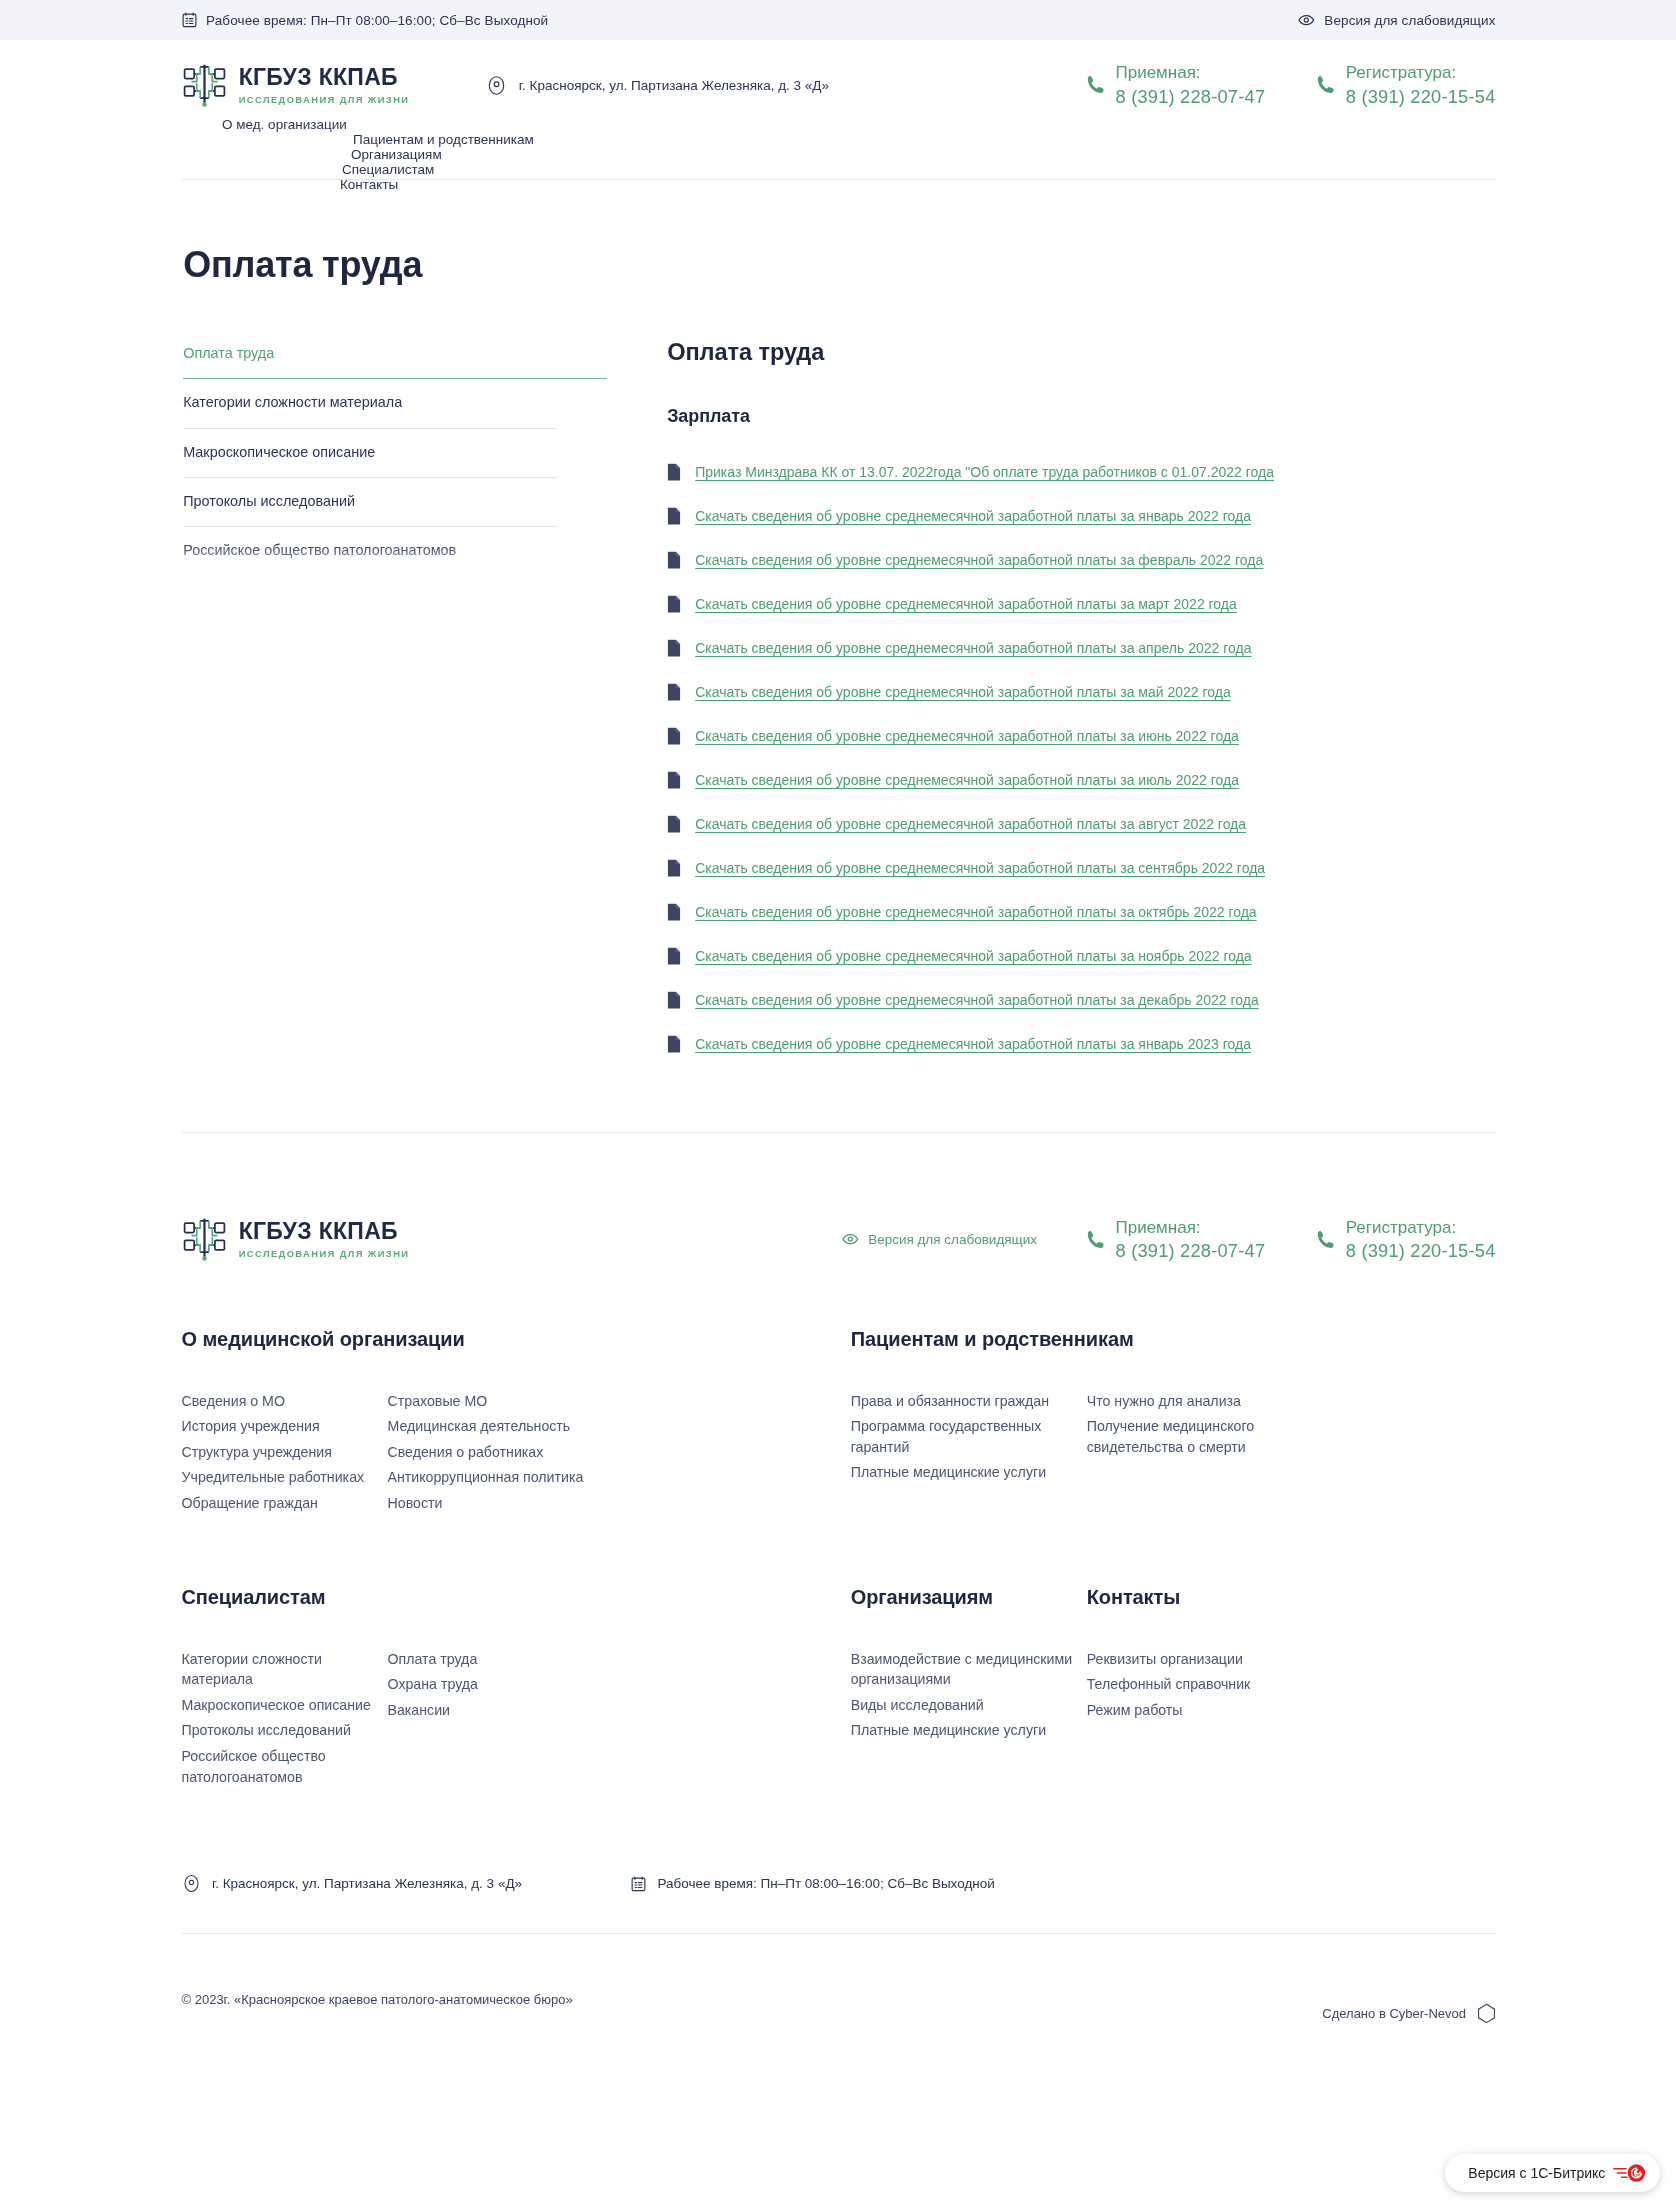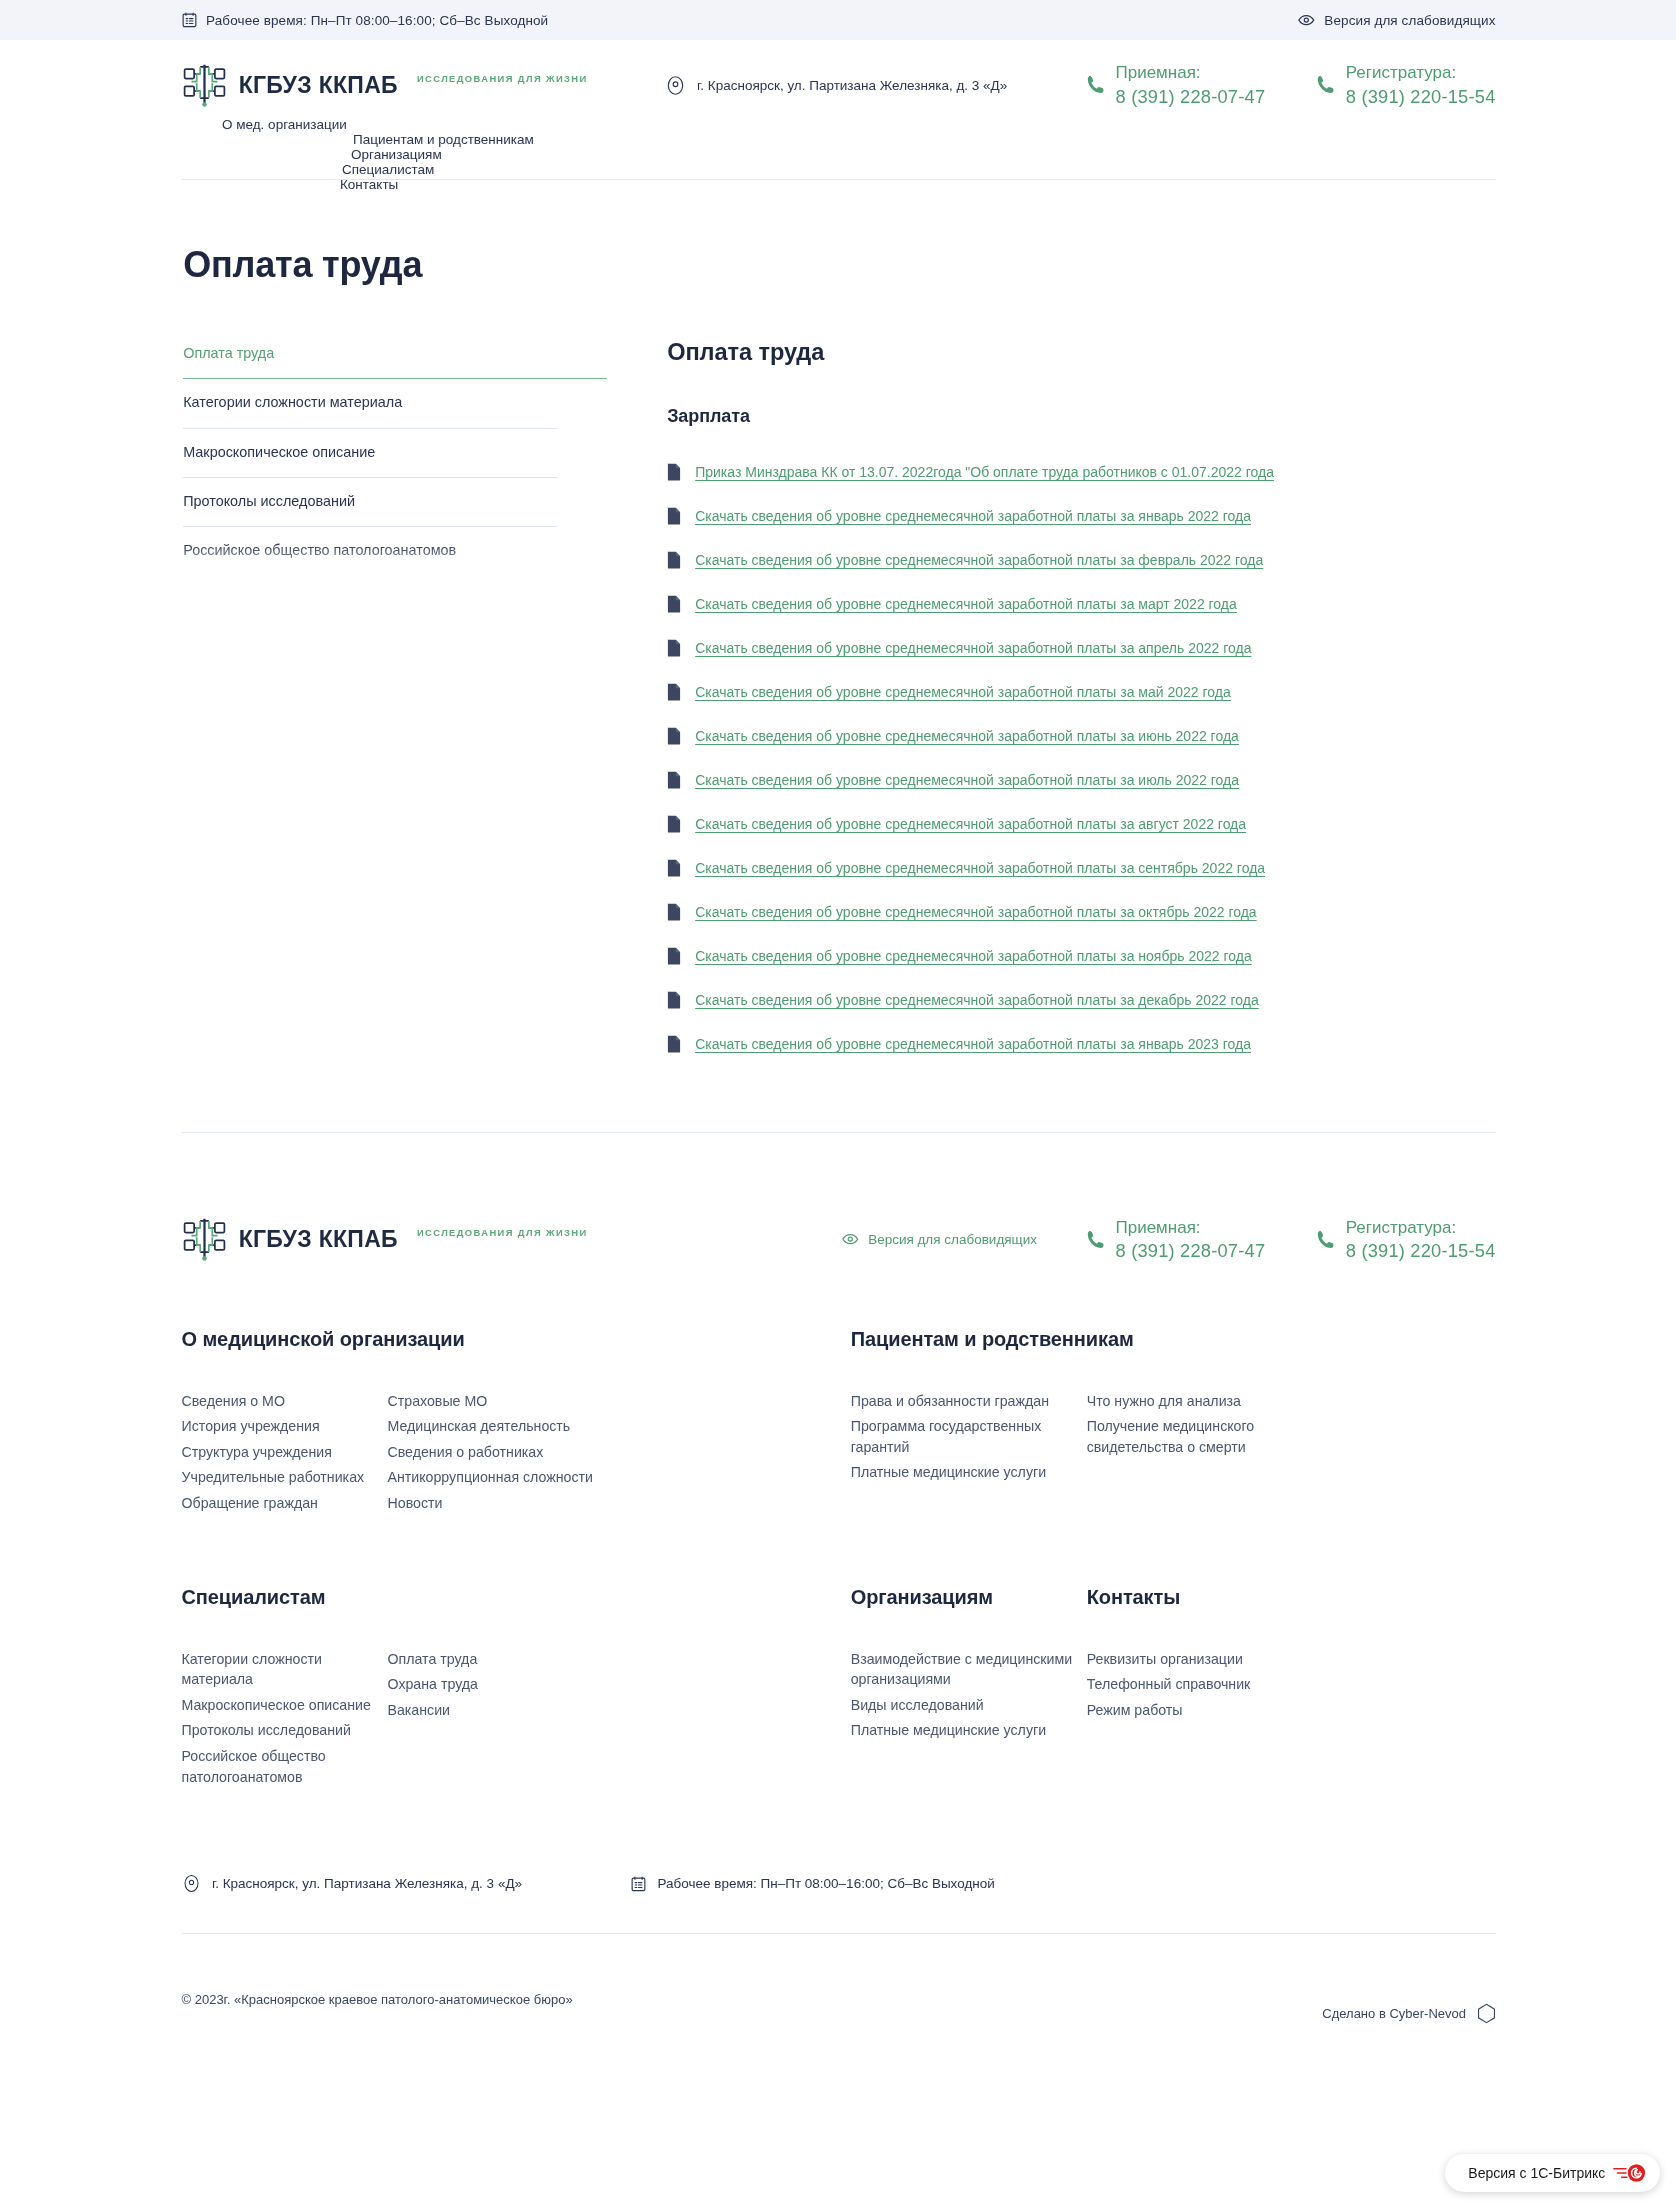--- a/index.html
+++ b/index.html
@@ -44,21 +44,21 @@
   
   .header { width: 100%; background: #fff; }
   .header .wrap {
     display: flex;
     align-items: center;
     height: 90px;
     justify-content: space-between;
   }
   .logo { display: flex; align-items: center; gap: 12.2px; cursor: pointer; }
   .logo-mark { width: 45px; height: 45px; flex: none; }
-  .logo-text { display: flex; gap: 19px; }
+  .logo-text { display: flex; flex-direction: column; gap: 6px; }
   .logo-title {
     font-size: 23px;
     font-weight: 700;
     color: #1f2a44;
     letter-spacing: 0.3px;
     line-height: 1;
   }
   .logo-sub {
     font-size: 9.4px;
     font-weight: 700;
@@ -607,21 +607,21 @@
               <a class="flink">Сведения о МО</a>
               <a class="flink">История учреждения</a>
               <a class="flink">Структура учреждения</a>
               <a class="flink">Учредительные работниках</a>
               <a class="flink">Обращение граждан</a>
             </div>
           <div class="fcol wide" id="g0c2">
               <a class="flink">Страховые МО</a>
               <a class="flink">Медицинская деятельность</a>
               <a class="flink">Сведения о работниках</a>
-              <a class="flink">Антикоррупционная сложности</a>
+              <a class="flink">Антикоррупционная политика</a>
               <a class="flink">Новости</a>
             </div>
         </div>
       </div>
       <div class="fgroup">
         <div class="fhead">Пациентам и родственникам</div>
         <div class="flinks">
           <div class="fcol w2" id="g1c1">
               <a class="flink">Права и обязанности граждан</a>
               <a class="flink">Программа государственных гарантий</a>

